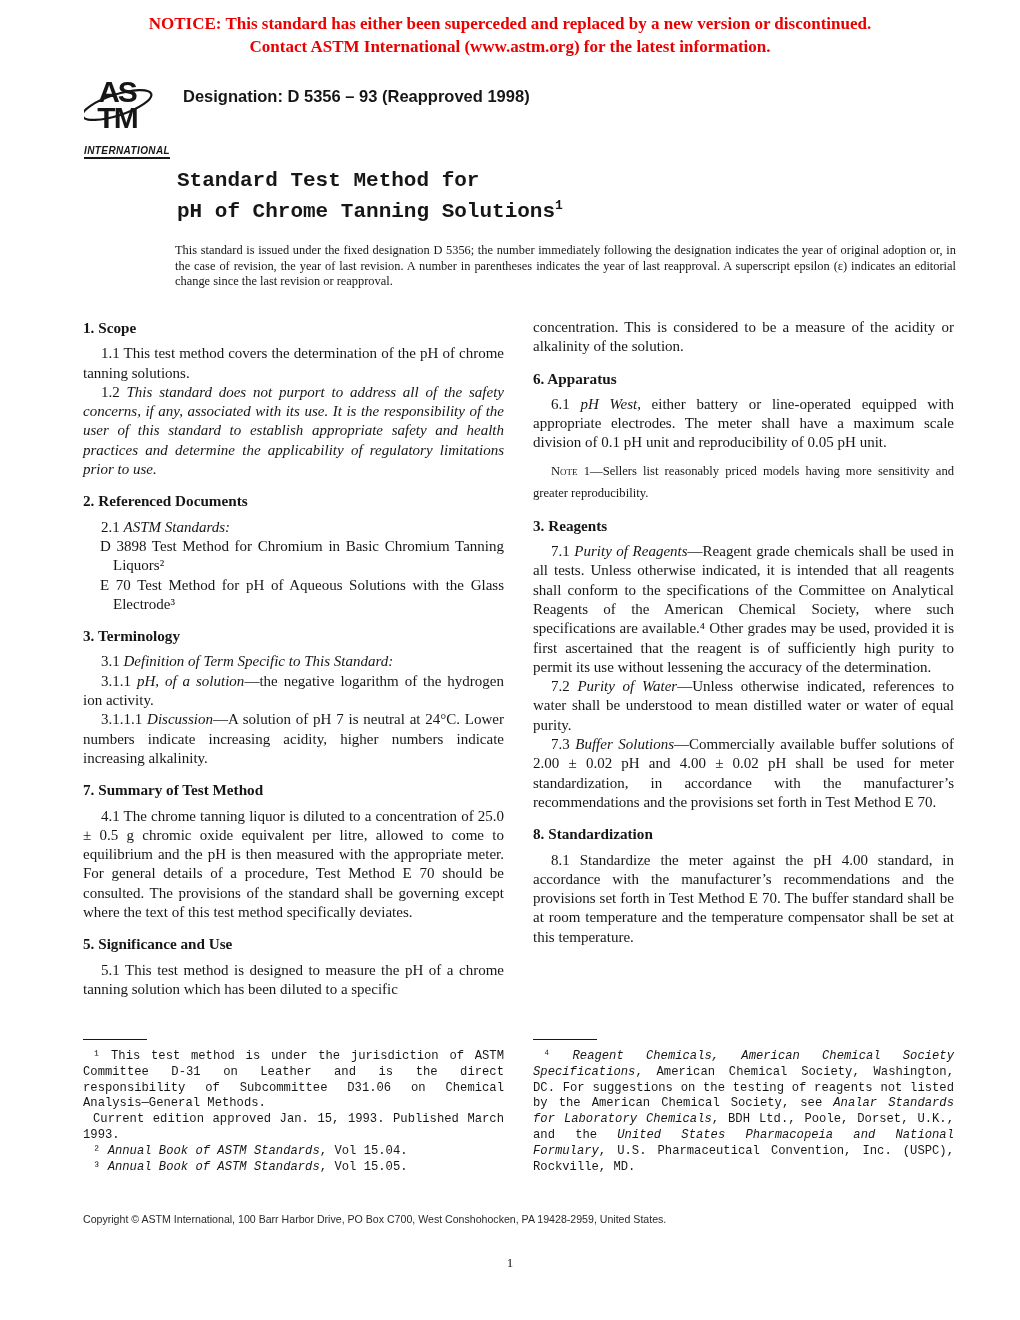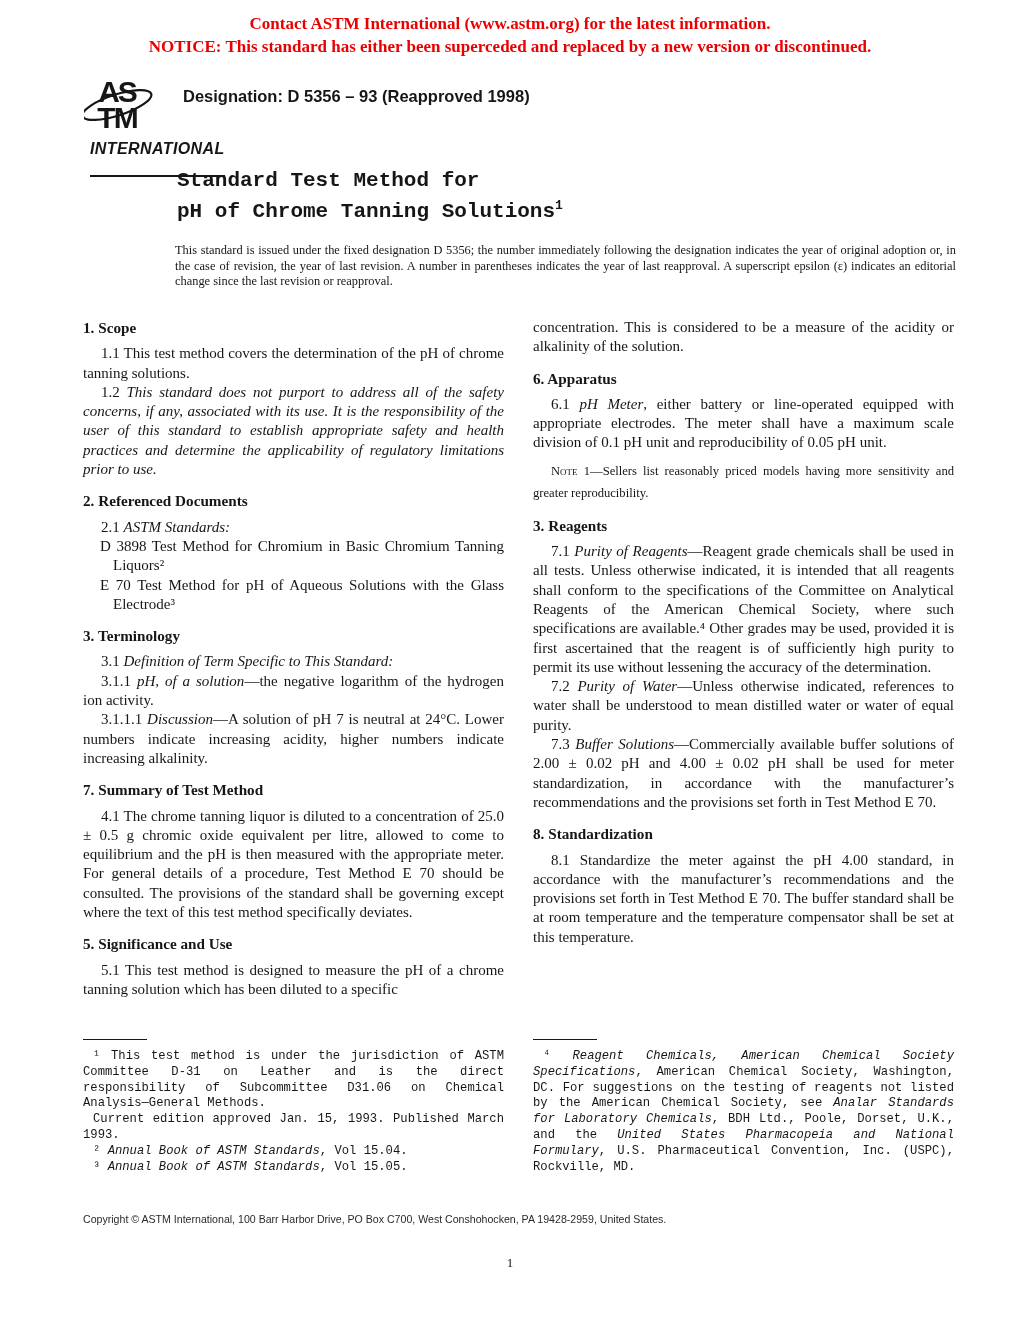--- a/index.html
+++ b/index.html
@@ -24,26 +24,25 @@
     color: var(--notice-color, #e90000);
   }
 
   
   .logo { position: absolute; left: 84px; top: 74px; width: 96px; text-align: left; }
   .logo-sub {
     display: inline-block;
     font-family: "Liberation Sans", sans-serif;
     font-weight: bold;
     font-style: italic;
-    font-size: 16px;
+    font-size: 10px;
     letter-spacing: 0.4px;
     border-bottom: 2px solid #161616;
-    padding-bottom: 17px;
+    padding-bottom: 1px;
     margin-top: -2px;
-    margin-left: 6px;
   }
 
   .designation {
     position: absolute; left: 183px; top: 87px;
     font-family: "Liberation Sans", sans-serif;
     font-weight: bold;
     font-size: 16.5px;
   }
 
   .doc-title {
@@ -116,22 +115,22 @@
     text-align: center;
     font-size: 13px;
   }
 </style>
 </head>
 <body>
 
 <div class="page">
 
   <div class="notice">
+    <div>NOTICE: This standard has either been superceded and replaced by a new version or discontinued.</div>
     <div>Contact ASTM International (www.astm.org) for the latest information.</div>
-    <div>NOTICE: This standard has either been superceded and replaced by a new version or discontinued.</div>
   </div>
 
   <div class="logo">
     <svg width="88" height="62" viewBox="0 0 88 62">
       <g font-family="Liberation Sans, sans-serif" font-weight="bold" fill="#161616" text-anchor="middle">
         <text x="33" y="28" font-size="30" letter-spacing="-2">AS</text>
         <text x="33" y="54" font-size="30" letter-spacing="-2">TM</text>
       </g>
       <ellipse cx="33" cy="31" rx="36" ry="10.5" fill="none" stroke="#161616" stroke-width="2.2" transform="rotate(-18 33 31)"></ellipse>
     </svg>
@@ -166,21 +165,21 @@
     <p class="in">4.1 The chrome tanning liquor is diluted to a concentration of 25.0 ± 0.5 g chromic oxide equivalent per litre, allowed to come to equilibrium and the pH is then measured with the appropriate meter. For general details of a procedure, Test Method E 70 should be consulted. The provisions of the standard shall be governing except where the text of this test method specifically deviates.</p>
 
     <h2>5. Significance and Use</h2>
     <p class="in">5.1 This test method is designed to measure the pH of a chrome tanning solution which has been diluted to a specific</p>
   </div>
 
   <div class="col right">
     <p>concentration. This is considered to be a measure of the acidity or alkalinity of the solution.</p>
 
     <h2>6. Apparatus</h2>
-    <p class="in"><span>6.1 </span><span class="i">pH Meter</span><span>, either battery or line-operated equipped with appropriate electrodes. The meter shall have a maximum scale division of 0.1 pH unit and reproducibility of 0.05 pH unit.</span></p>
+    <p class="in"><span>6.1 </span><span class="i">pH West</span><span>, either battery or line-operated equipped with appropriate electrodes. The meter shall have a maximum scale division of 0.1 pH unit and reproducibility of 0.05 pH unit.</span></p>
     <p class="note"><span class="sc">Note 1</span><span>—Sellers list reasonably priced models having more sensitivity and greater reproducibility.</span></p>
 
     <h2>3. Reagents</h2>
     <p class="in"><span>7.1 </span><span class="i">Purity of Reagents</span><span>—Reagent grade chemicals shall be used in all tests. Unless otherwise indicated, it is intended that all reagents shall conform to the specifications of the Committee on Analytical Reagents of the American Chemical Society, where such specifications are available.⁴ Other grades may be used, provided it is first ascertained that the reagent is of sufficiently high purity to permit its use without lessening the accuracy of the determination.</span></p>
     <p class="in"><span>7.2 </span><span class="i">Purity of Water</span><span>—Unless otherwise indicated, references to water shall be understood to mean distilled water or water of equal purity.</span></p>
     <p class="in"><span>7.3 </span><span class="i">Buffer Solutions</span><span>—Commercially available buffer solutions of 2.00 ± 0.02 pH and 4.00 ± 0.02 pH shall be used for meter standardization, in accordance with the manufacturer’s recommendations and the provisions set forth in Test Method E 70.</span></p>
 
     <h2>8. Standardization</h2>
     <p class="in">8.1 Standardize the meter against the pH 4.00 standard, in accordance with the manufacturer’s recommendations and the provisions set forth in Test Method E 70. The buffer standard shall be at room temperature and the temperature compensator shall be set at this temperature.</p>
   </div>

